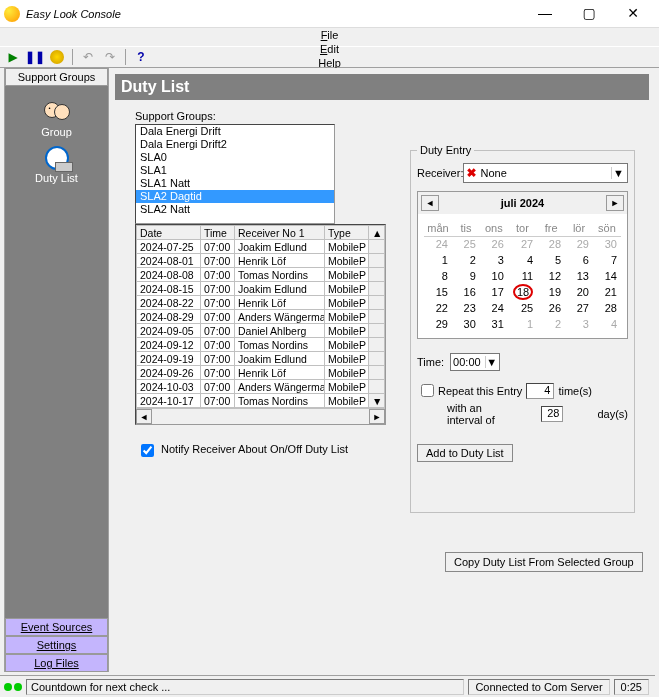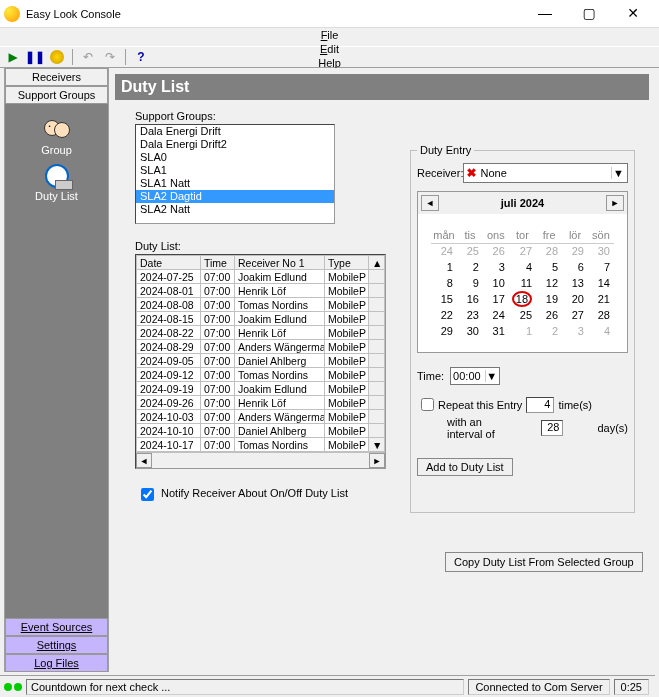--- a/index.html
+++ b/index.html
@@ -1,19 +1,19 @@
 <!DOCTYPE html>
 <html><head>
 <meta charset="utf-8">
 <style>
 * { box-sizing: border-box; font-family: Tahoma, sans-serif; font-size: 11px; }
 body { margin: 0; background: #f0f0f0; width: 659px; height: 697px; overflow: hidden; }
 .titlebar { height: 28px; background: #fff; display: flex; align-items: center; padding: 0 4px; border-bottom: 1px solid #ddd; }
 .titlebar .icon { width: 16px; height: 16px; border-radius: 50%; background: radial-gradient(circle at 30% 30%, #ffeb3b, #ff9800); margin-right: 6px; }
-.titlebar .title { flex: 1; }
+.titlebar .title { flex: 1; font-style: italic; }
 .titlebar .ctrl { width: 44px; height: 28px; text-align: center; line-height: 26px; font-size: 14px; }
 .menubar { height: 18px; padding: 0 6px; display: flex; gap: 0px; align-items: center; background: #f0f0f0; flex-direction: column; }
 .menubar span { padding: 1px 6px; }
 .menubar span u { text-decoration: underline; }
 .toolbar { height: 22px; border-top: 1px solid #fff; border-bottom: 1px solid #a0a0a0; display: flex; align-items: center; padding: 0 4px; gap: 4px; background: #f0f0f0; }
 .toolbar .sep { width: 1px; height: 16px; background: #a0a0a0; margin: 0 2px; }
 .toolbar .tbtn { width: 18px; height: 18px; display: flex; align-items: center; justify-content: center; font-size: 12px; }
 .tplay { color: #008000; }
 .tpause { color: #0000aa; font-weight: bold; }
 .tgear { width: 14px; height: 14px; border-radius: 50%; background: radial-gradient(circle, #ffd700, #cc9900); }
@@ -48,21 +48,21 @@
 .dutyentry { left: 410px; top: 150px; width: 225px; height: 363px; }
 .receiver-row { margin: 12px 6px 6px 6px; display: flex; align-items: center; }
 .receiver-row label { }
 .receiver-combo { flex: 1; height: 20px; border: 1px solid #777; background: #fff; display: flex; align-items: center; padding: 0 2px; }
 .receiver-combo .x { color: #d00; font-weight: bold; margin-right: 4px; font-size: 12px; }
 .receiver-combo .dd { width: 14px; text-align: center; border-left: 1px solid #ccc; }
 .calendar { margin: 8px 6px; border: 1px solid #999; background: #fff; }
 .cal-head { display: flex; align-items: center; background: #f0f0f0; height: 22px; }
 .cal-head .nav { width: 18px; height: 16px; text-align: center; border: 1px solid #999; margin: 0 3px; font-size: 9px; line-height: 14px; }
 .cal-head .mon { flex: 1; text-align: center; font-weight: bold; }
-.cal-grid { padding: 13px; }
+.cal-grid { padding: 6px; }
 .cal-grid table { border-collapse: collapse; width: 100%; }
 .cal-grid th { font-weight: normal; color: #888; width: 24px; height: 16px; border-bottom: 1px solid #ccc; }
 .cal-grid td { text-align: right; padding-right: 4px; height: 16px; }
 .cal-grid td.other { color: #aaa; }
 .cal-grid td.today span { border: 2px solid #d00; border-radius: 50%; padding: 0 2px; }
 .time-row { margin: 14px 6px 6px 6px; display: flex; align-items: center; }
 .time-combo { width: 50px; height: 18px; border: 1px solid #777; background: #fff; margin-left: 6px; display: flex; align-items: center; padding: 0 2px; }
 .time-combo .dd { width: 12px; text-align: center; border-left: 1px solid #ccc; margin-left: auto; }
 .repeat-row { margin: 10px 6px 2px 6px; display: flex; align-items: center; }
 .repeat-row input[type=checkbox] { margin-right: 4px; }
@@ -108,21 +108,20 @@
   <div class="sep"></div>
   <div class="tbtn" style="color:#999">↶</div>
   <div class="tbtn" style="color:#999">↷</div>
   <div class="sep"></div>
   <div class="tbtn thelp">?</div>
 </div>
 
 <div class="mainarea">
   <div class="sidebar">
     <div class="sidetabs">
-      <div class="sidetab">Receivers</div>
       <div class="sidetab">Support Groups</div>
     </div>
     <div class="sideicons" style="background:#808080">
       <div class="sideicon">
           <div class="faces">
             <div class="face f1"></div>
             <div class="face f2"></div>
           </div>
         </div>
       <div class="sidecap">Group</div>
@@ -145,21 +144,20 @@
     <div class="sgroups-list" id="sgroups">
         <div>Dala Energi Drift</div>
         <div>Dala Energi Drift2</div>
         <div>SLA0</div>
         <div>SLA1</div>
         <div>SLA1 Natt</div>
         <div class="sel">SLA2 Dagtid</div>
         <div>SLA2 Natt</div>
       </div>
 
-    <div class="dlist-label">Duty List:</div>
     <div class="dlist-table">
       <table>
         <colgroup>
             <col style="width:64px">
             <col style="width:34px">
             <col>
             <col style="width:44px">
             <col class="scrollcol">
           </colgroup>
         <thead>
@@ -243,27 +241,20 @@
               <td rowspan="1" class="scrollcol"></td>
             </tr>
             <tr>
               <td>2024-10-03</td>
               <td>07:00</td>
               <td>Anders Wängermark</td>
               <td>MobileP</td>
               <td rowspan="1" class="scrollcol"></td>
             </tr>
             <tr>
-              <td>2024-10-10</td>
-              <td>07:00</td>
-              <td>Daniel Ahlberg</td>
-              <td>MobileP</td>
-              <td rowspan="1" class="scrollcol"></td>
-            </tr>
-            <tr>
               <td>2024-10-17</td>
               <td>07:00</td>
               <td>Tomas Nordins</td>
               <td>MobileP</td>
               <td rowspan="1" class="scrollcol">▼</td>
             </tr>
           </tbody>
       </table>
       <div class="hscroll">
         <div class="arr">◄</div>

